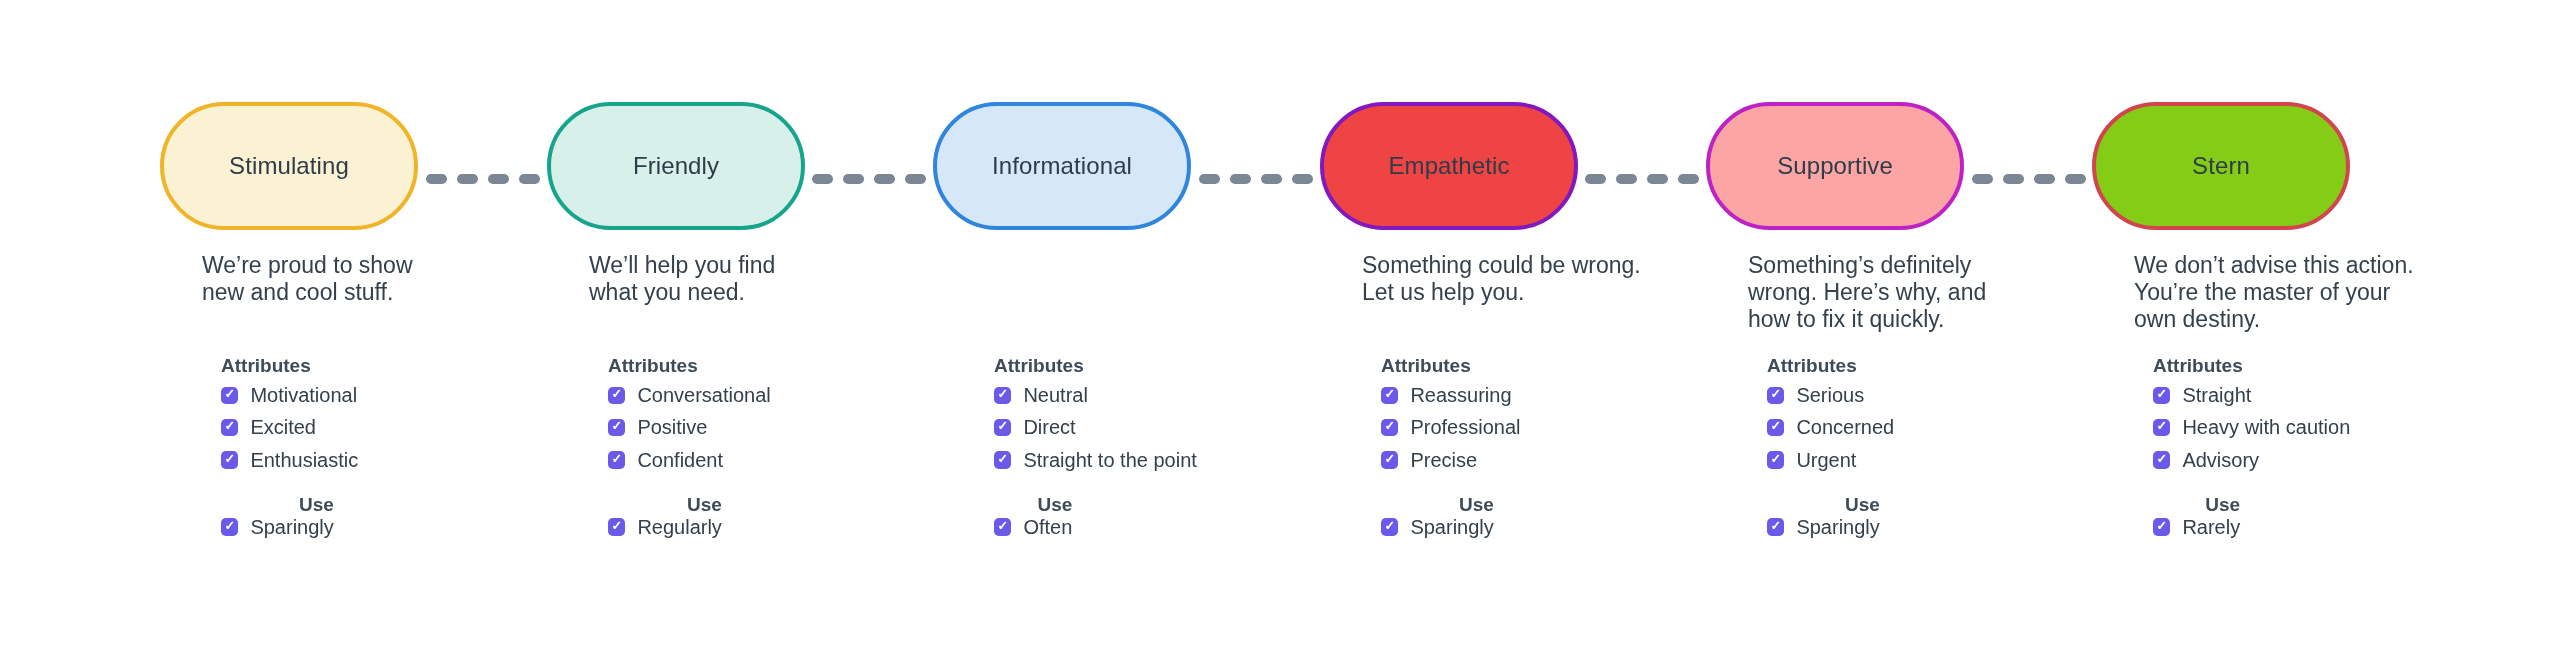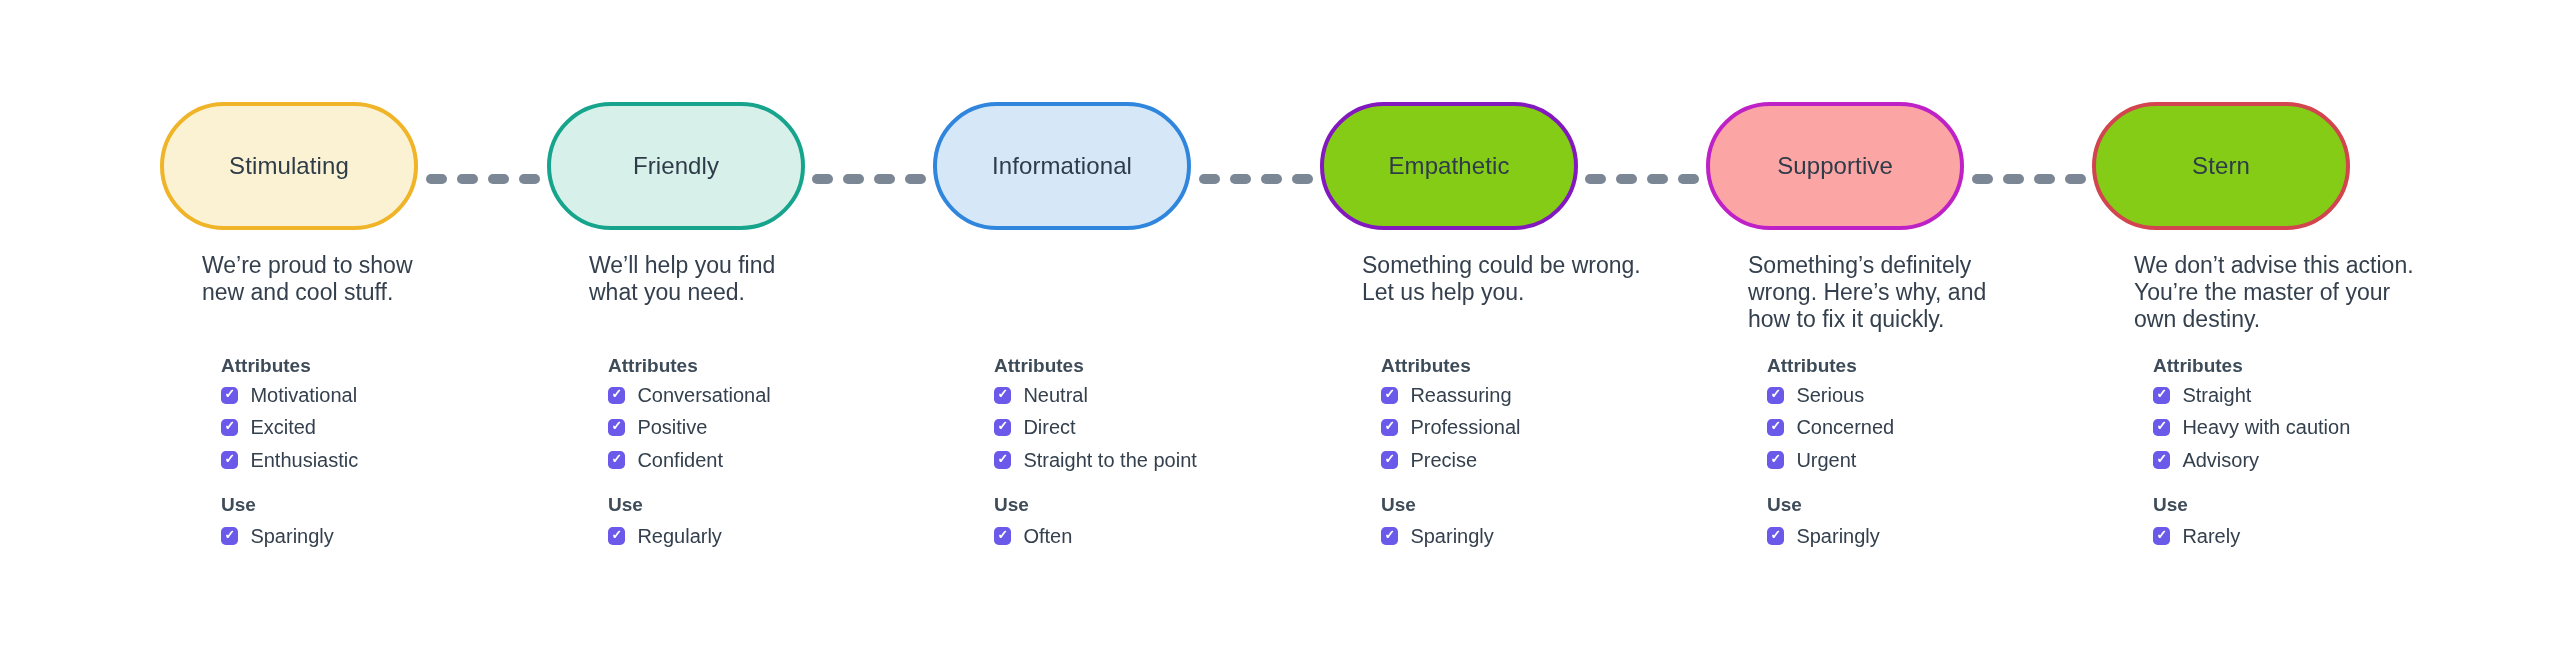--- a/index.html
+++ b/index.html
@@ -52,21 +52,21 @@
   }
   .section.attrs { top: 253px; }
   .section.use   { top: 392px; }
   .sec-title {
     margin: 0 0 9.4px 0;
     font-size: 19px;
     line-height: 21.5px;
     font-weight: 700;
     color: var(--title-color, #3E4C59);
   }
-  .section.use .sec-title { margin-bottom: 11px; }
+  .section.use .sec-title { margin-bottom: 2px; text-align: right; }
   .row {
     display: flex;
     align-items: center;
     gap: 12px;
     height: 19px;
     margin-bottom: 13.4px;
   }
   .cb {
     flex: 0 0 auto;
     width: 17.4px;
@@ -212,21 +212,21 @@
       <div class="row">
         <span class="cb">
             <span class="tick">✓</span>
           </span>
         <span class="lbl">Often</span>
       </div>
     </div>
   </section>
 
   <section class="column" style="left:1320px">
-    <div class="pill" style="background: #84cc16; border-color: rgb(130, 24, 190);">
+    <div class="pill" style="background: #ef4444; border-color: rgb(130, 24, 190);">
       <span class="pill-label">Empathetic</span>
     </div>
     <p class="desc">Something could be wrong.
 Let us help you.</p>
     <div class="section attrs">
       <h3 class="sec-title">Attributes</h3>
       <div class="row">
         <span class="cb">
             <span class="tick">✓</span>
           </span>

